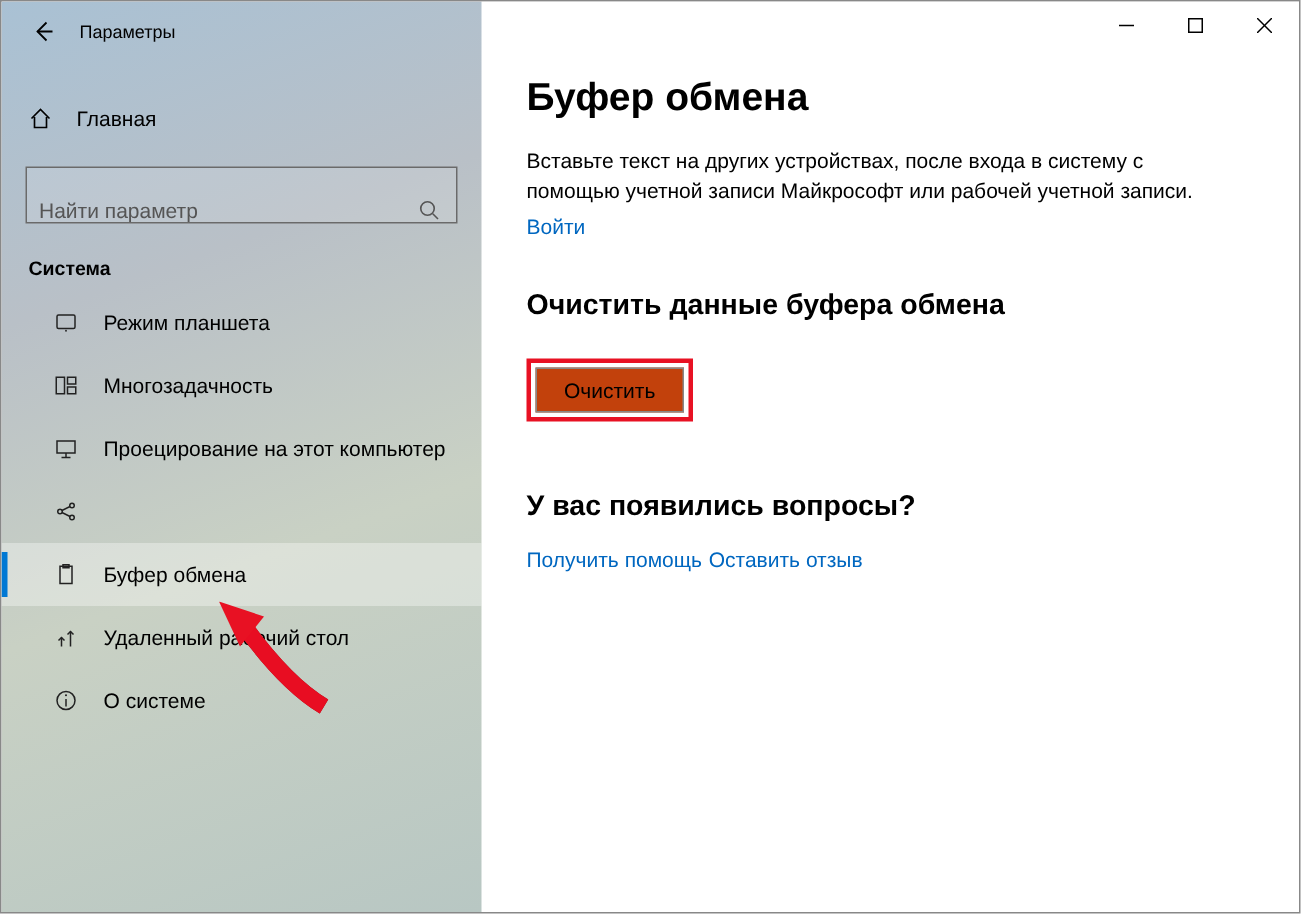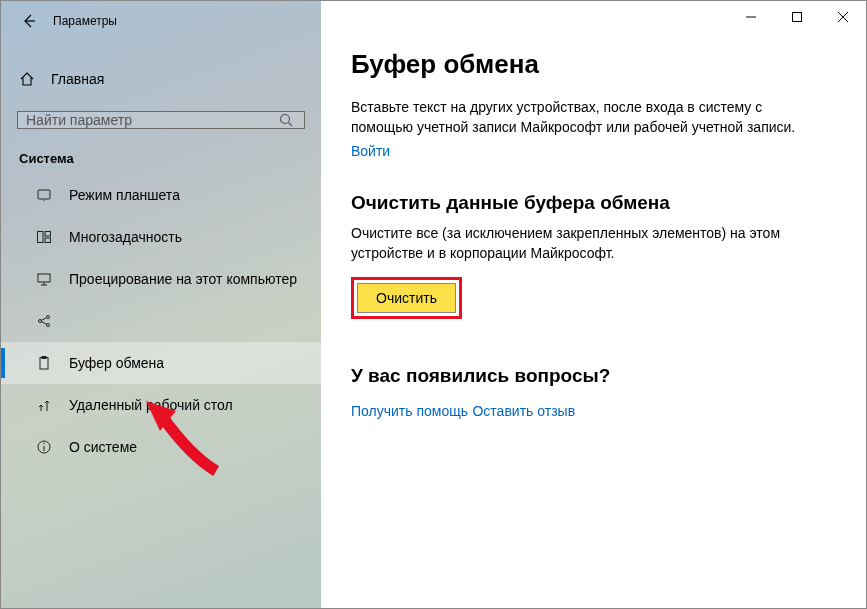--- a/index.html
+++ b/index.html
@@ -9,39 +9,39 @@
     width: 320px; height: 100%;
     background: linear-gradient(160deg, #a9c1d4 0%, #b9c0c7 30%, #c9d1c4 60%, #b8c7c3 100%);
     position: relative;
   }
   .sidebar-inner { position: relative; z-index: 1; }
   .titlebar { display: flex; align-items: center; height: 40px; padding-left: 8px; text-align: center; }
   .back-btn { width: 40px; height: 40px; display:flex; align-items:center; justify-content:center; cursor:pointer; }
   .title { font-size: 12px; color:#000; margin-left: 4px; }
   .home-row { display:flex; align-items:center; height:40px; padding-left: 18px; margin-top: 18px; cursor:pointer; }
   .home-row .label { margin-left: 16px; font-size: 14px; color:#000; }
-  .search-box { margin: 12px 16px 0 16px; height: 18px; border:1px solid #6a6a6a; background: rgba(255,255,255,0.12); display:flex; align-items:flex-start; padding: 0 8px; }
+  .search-box { margin: 12px 16px 0 16px; height: 38px; border:1px solid #6a6a6a; background: rgba(255,255,255,0.12); display:flex; align-items:flex-end; padding: 0 8px; }
   .search-box input { flex:1; background:transparent; border:none; outline:none; font-size:14px; color:#555; }
   .search-box input::placeholder { color:#555; }
   .search-icon { width:18px; text-align:center; color:#555; }
   .category { font-size:13px; font-weight:600; color:#000; padding: 22px 10px 8px 18px; }
   .nav-item { display:flex; align-items:center; height:42px; padding-left:34px; cursor:pointer; position:relative; }
   .nav-item.active { background: rgba(255,255,255,0.35); }
   .nav-item.active::before { content:""; position:absolute; left:0; top:6px; bottom:6px; width:4px; background:#0078d4; }
   .nav-item .icon-slot { width:18px; height:18px; display:flex; align-items:center; justify-content:center; color:#333; }
   .nav-item .nav-label { margin-left:16px; font-size:14px; color:#000; }
   .content { flex:1; padding: 48px 30px 20px 30px; background:#fff; overflow:auto; }
   .window-controls { position:absolute; top:0; right:0; display:flex; }
   .wc-btn { width:46px; height:32px; display:flex; align-items:center; justify-content:center; cursor:pointer; color:#000; }
   h1.page-title { font-size:26px; font-weight:600; color:#000; margin-bottom: 18px; }
   .desc { font-size:14px; color:#000; line-height:1.4; max-width: 470px; }
   .link { color:#0067c0; font-size:14px; cursor:pointer; display:inline-block; margin-top:6px; }
   h2.section { font-size:19px; font-weight:600; color:#000; margin-top: 32px; margin-bottom: 10px; }
   .clear-btn-wrap { margin-top: 14px; display:inline-block; border:3px solid #e81123; padding:3px; }
-  .clear-btn { background:#fde047; border:1px solid #888; padding: 6px 18px; font-size:14px; cursor:pointer; }
+  .clear-btn { background:#c2410c; border:1px solid #888; padding: 6px 18px; font-size:14px; cursor:pointer; }
   .arrow-annotation { position:absolute; left:145px; top:400px; z-index:5; pointer-events:none; }
   svg { display:block; }
 </style>
 </head>
 <body>
 
 <div class="window">
   <div class="sidebar">
     <div class="sidebar-inner">
       <div class="titlebar">
@@ -146,21 +146,20 @@
       </div>
     </div>
   </div>
 
   <div class="content">
     <h1 class="page-title">Буфер обмена</h1>
     <p class="desc">Вставьте текст на других устройствах, после входа в систему с помощью учетной записи Майкрософт или рабочей учетной записи.</p>
     <span class="link">Войти</span>
 
     <h2 class="section">Очистить данные буфера обмена</h2>
-    <p class="desc">Очистите все (за исключением закрепленных элементов) на этом устройстве и в корпорации Майкрософт.</p>
     <div class="clear-btn-wrap">
       <button class="clear-btn">Очистить</button>
     </div>
 
     <h2 class="section" style="margin-top:46px">У вас появились вопросы?</h2>
     <span class="link">Получить помощь</span>
 
     <span class="link">Оставить отзыв</span>
   </div>
 

